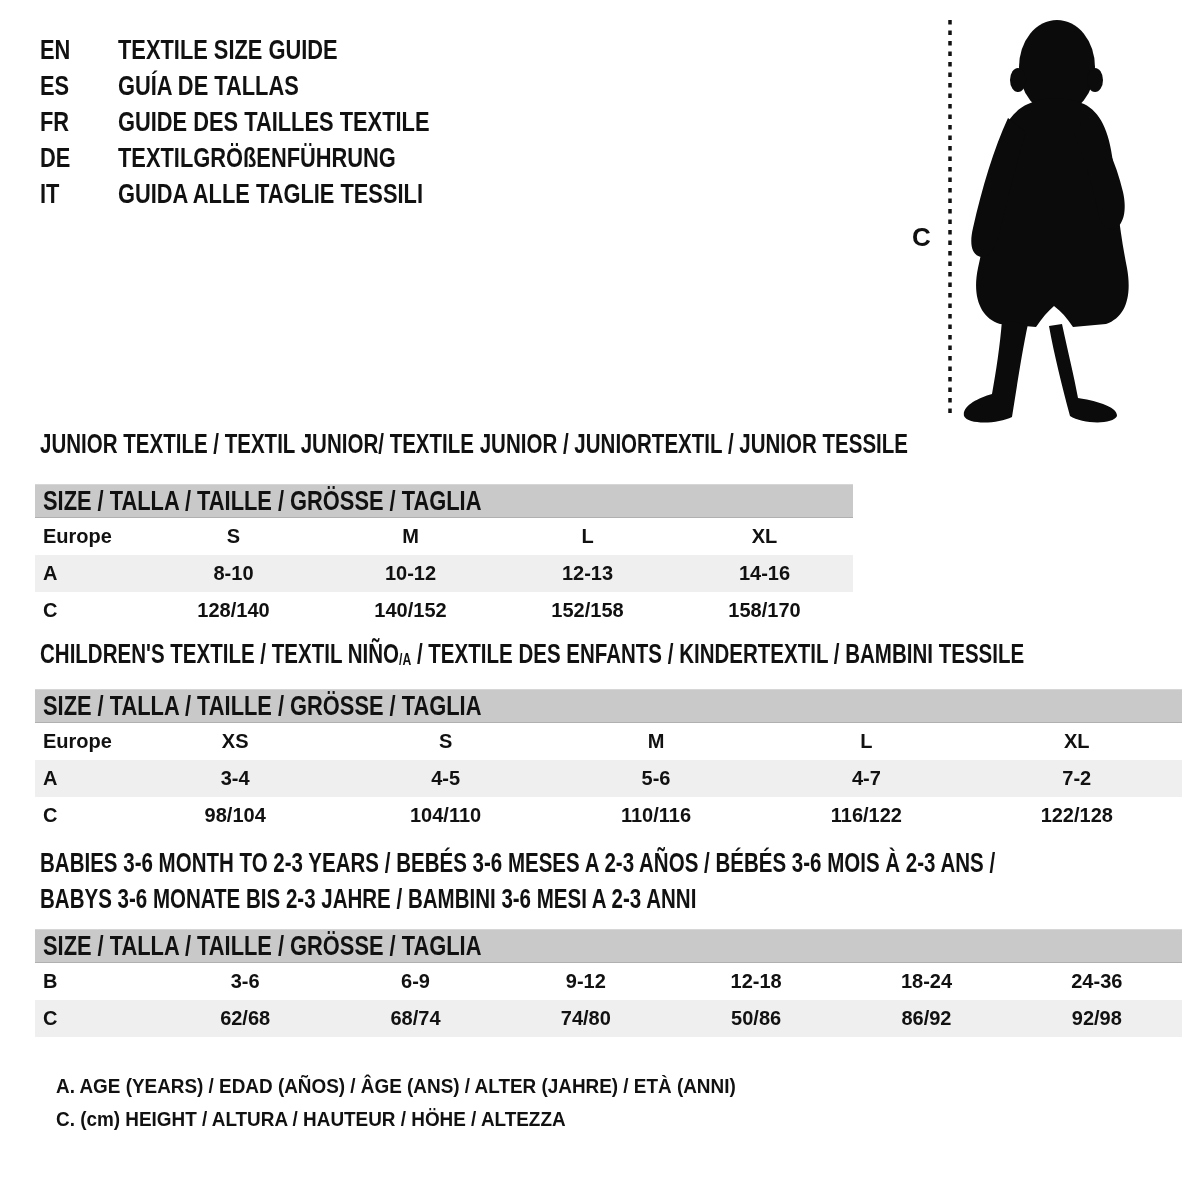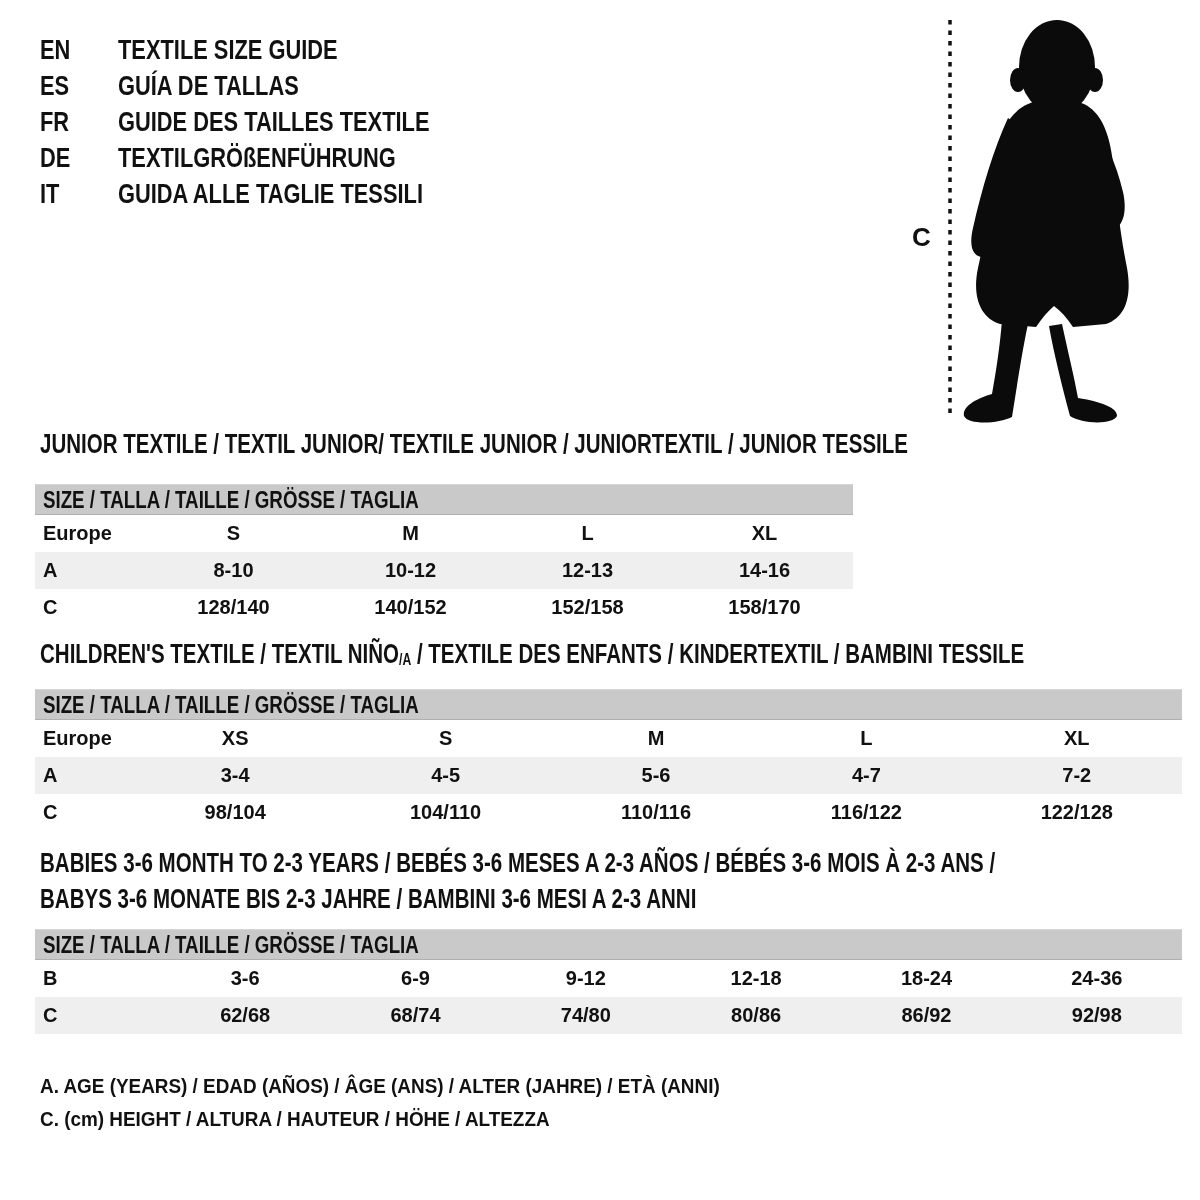--- a/index.html
+++ b/index.html
@@ -23,28 +23,28 @@
 
   
   .sec-title{left:40px;font-size:27px;line-height:28px;font-weight:bold;white-space:nowrap;}
   .sub-a{font-size:16px;vertical-align:-2px;}
 
   
   table.size-table{position:absolute;border-collapse:collapse;table-layout:fixed;}
   table.size-table td{font-weight:bold;font-size:20px;text-align:center;height:37px;padding:0;overflow:hidden;}
   table.size-table tr.bar td{
     background:#c9c9c9;height:29px;text-align:left;padding-left:8px;
-    font-size:24px;border-bottom:1px solid #b0b0b0;border-top:1px solid #d6d6d6;
+    font-size:28px;border-bottom:1px solid #b0b0b0;border-top:1px solid #d6d6d6;
   }
   table.size-table td.lbl{text-align:left;padding-left:8px;}
   tr.shaded td{background:#efefef;}
 
   
   .notes{left:40px;top:1069px;}
-  .note-line{height:33px;line-height:33px;font-size:21px;font-weight:bold;white-space:nowrap;}
+  .note-line{height:33px;line-height:33px;font-size:21px;font-weight:bold;white-space:nowrap;margin-left:16px;}
 </style>
 </head>
 <body>
 
 <div class="abs langs">
   <div class="lang-row">
     <span class="lang-code"><span class="cnd78">EN</span></span>
     <span class="cnd78">TEXTILE SIZE GUIDE</span>
   </div>
   <div class="lang-row">
@@ -187,21 +187,21 @@
     <td>9-12</td>
     <td>12-18</td>
     <td>18-24</td>
     <td>24-36</td>
   </tr>
   <tr class="shaded">
     <td class="lbl">C</td>
     <td>62/68</td>
     <td>68/74</td>
     <td>74/80</td>
-    <td>80/86</td>
+    <td>50/86</td>
     <td>86/92</td>
     <td>92/98</td>
   </tr>
 </tbody>
   </table>
 
 <div class="abs notes">
   <div class="note-line"><span class="cnd90">A. AGE (YEARS) / EDAD (AÑOS) / ÂGE (ANS) / ALTER (JAHRE) / ETÀ (ANNI)</span></div>
   <div class="note-line"><span class="cnd90">C. (cm) HEIGHT / ALTURA / HAUTEUR / HÖHE / ALTEZZA</span></div>
 </div>

